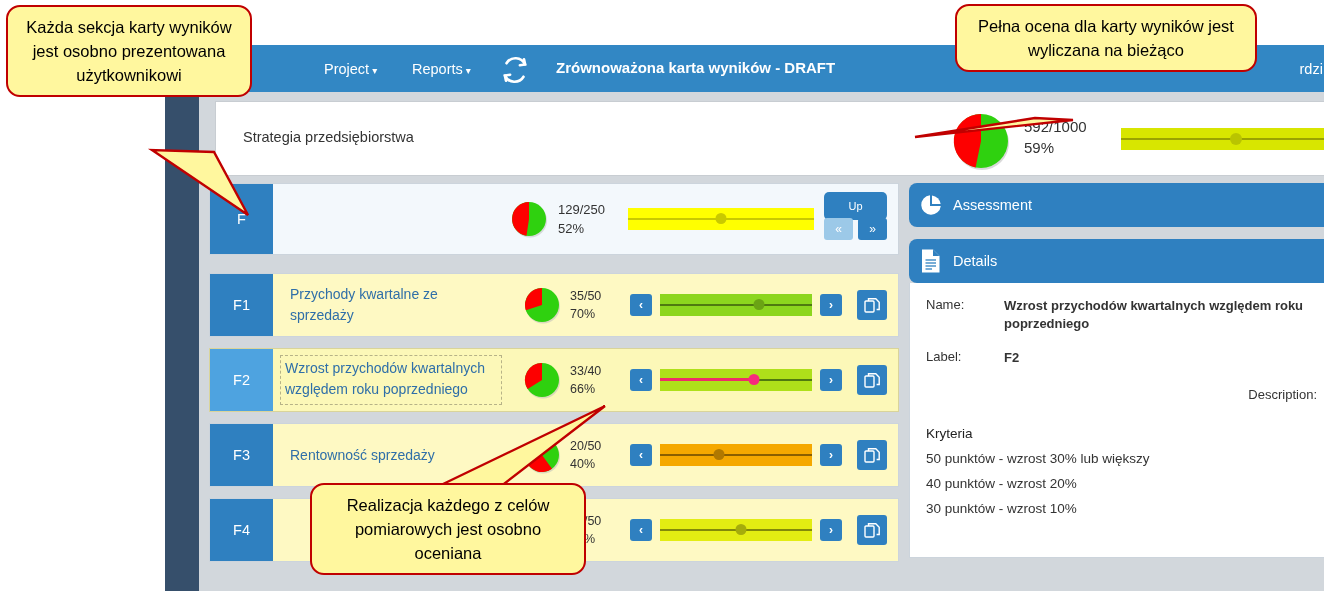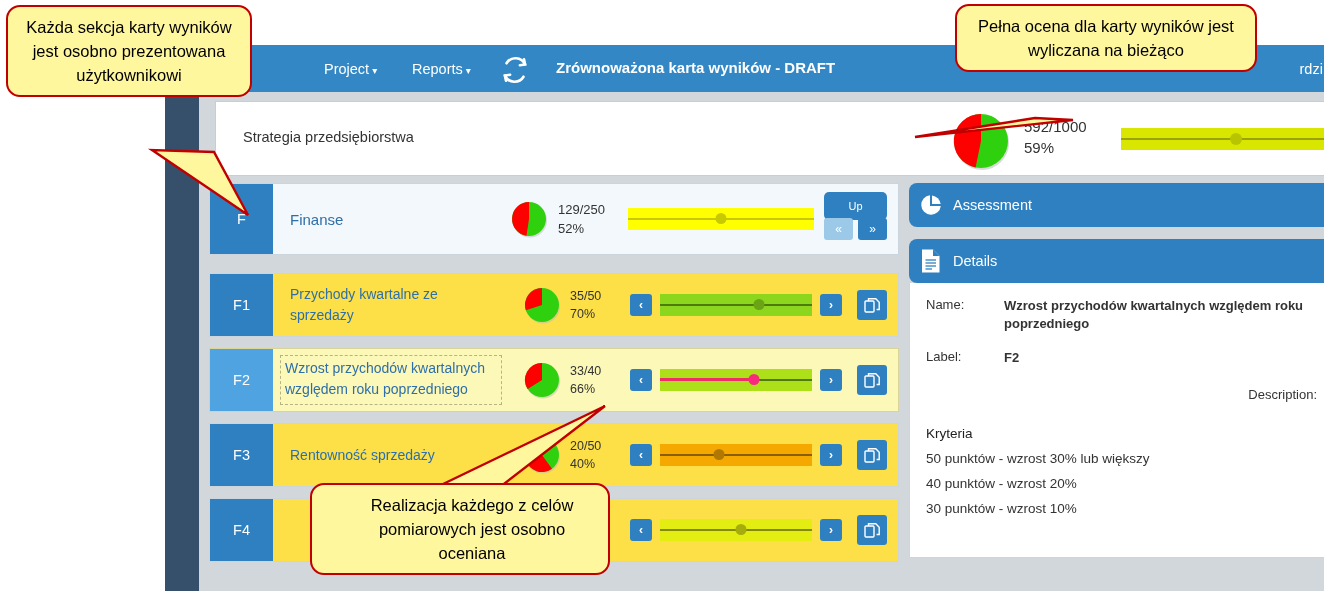--- a/index.html
+++ b/index.html
@@ -32,21 +32,21 @@
   #strategy-score{position:absolute;left:808px;top:14px;font-size:15px;color:#333;line-height:21px;}
   #strategy-bar{position:absolute;left:905px;top:26px;width:232px;height:22px;background:#d8e600;}
   #strategy-bar .tl{position:absolute;left:0;top:10px;width:100%;height:2px;background:#9aa300;}
   #strategy-bar .kn{position:absolute;left:47%;top:5px;width:12px;height:12px;border-radius:50%;background:#b9c400;}
 
   
   #left-col{position:absolute;left:10px;top:138px;width:690px;bottom:0;}
   #right-col{position:absolute;left:710px;top:138px;right:10px;bottom:0;}
 
   
-  .row{position:relative;background:#fde047;border:1px solid #ccd4dc;margin-bottom:11px;height:62px;}
+  .row{position:relative;background:#fef9c3;border:1px solid #ccd4dc;margin-bottom:11px;height:62px;}
   .row.persp{height:70px;background:#f3f8fc;margin-bottom:18px;}
   .row.hl{background:#fcf8b8;border-color:#d9d49a;}
   .tag{position:absolute;left:0;top:0;width:63px;height:100%;background:#2f80c0;color:#fff;
        display:flex;align-items:center;justify-content:center;font-size:14.5px;}
   .row.hl .tag{background:#4ea3e0;}
   .row.persp .tag{background:#2f80c0;}
   .rname{position:absolute;left:80px;top:0;width:215px;height:100%;display:flex;align-items:center;
          color:#2f6fa8;font-size:14px;line-height:21px;}
   .row.persp .rname{color:#2f6fa8;font-size:15px;}
   .row.hl .rname{color:#2f6fa8;border:1px dashed #b7b388;box-sizing:border-box;padding-left:4px;
@@ -149,21 +149,20 @@
       <div id="strategy-bar">
         <div class="tl"></div>
         <div class="kn"></div>
       </div>
     </div>
 
     <div id="left-col">
 
       <div class="row persp">
         <div class="tag">F</div>
-        <div class="rname">Finanse</div>
         <div class="pie">
           <svg width="38" height="38" viewBox="0 0 38 38">
             <ellipse cx="20" cy="20.5" rx="17" ry="17" fill="#b9b9b9" opacity="0.5"></ellipse>
             <circle cx="19" cy="19" r="17" fill="#2fd10f"></circle>
             <path d="M19 19 L19 2 A17 17 0 0 0 16.5 35.8 Z" fill="#fd0000"></path>
           </svg>
         </div>
         <div class="score">
           <div>129/250</div>
           <div>52%</div>
@@ -370,15 +369,15 @@
 </svg>
 
 <div class="callout" style="left:6px;top:5px;width:242px;">
   <div class="txt">Każda sekcja karty wyników jest osobno prezentowana użytkownikowi</div>
 </div>
 
 <div class="callout" style="left:955px;top:4px;width:298px;">
   <div class="txt">Pełna ocena dla karty wyników jest wyliczana na bieżąco</div>
 </div>
 
-<div class="callout" style="left:310px;top:483px;width:272px;padding-left:24px;">
+<div class="callout" style="left:310px;top:483px;width:272px;">
   <div class="txt">Realizacja każdego z celów pomiarowych jest osobno oceniana</div>
 </div>
 
 </body></html>

